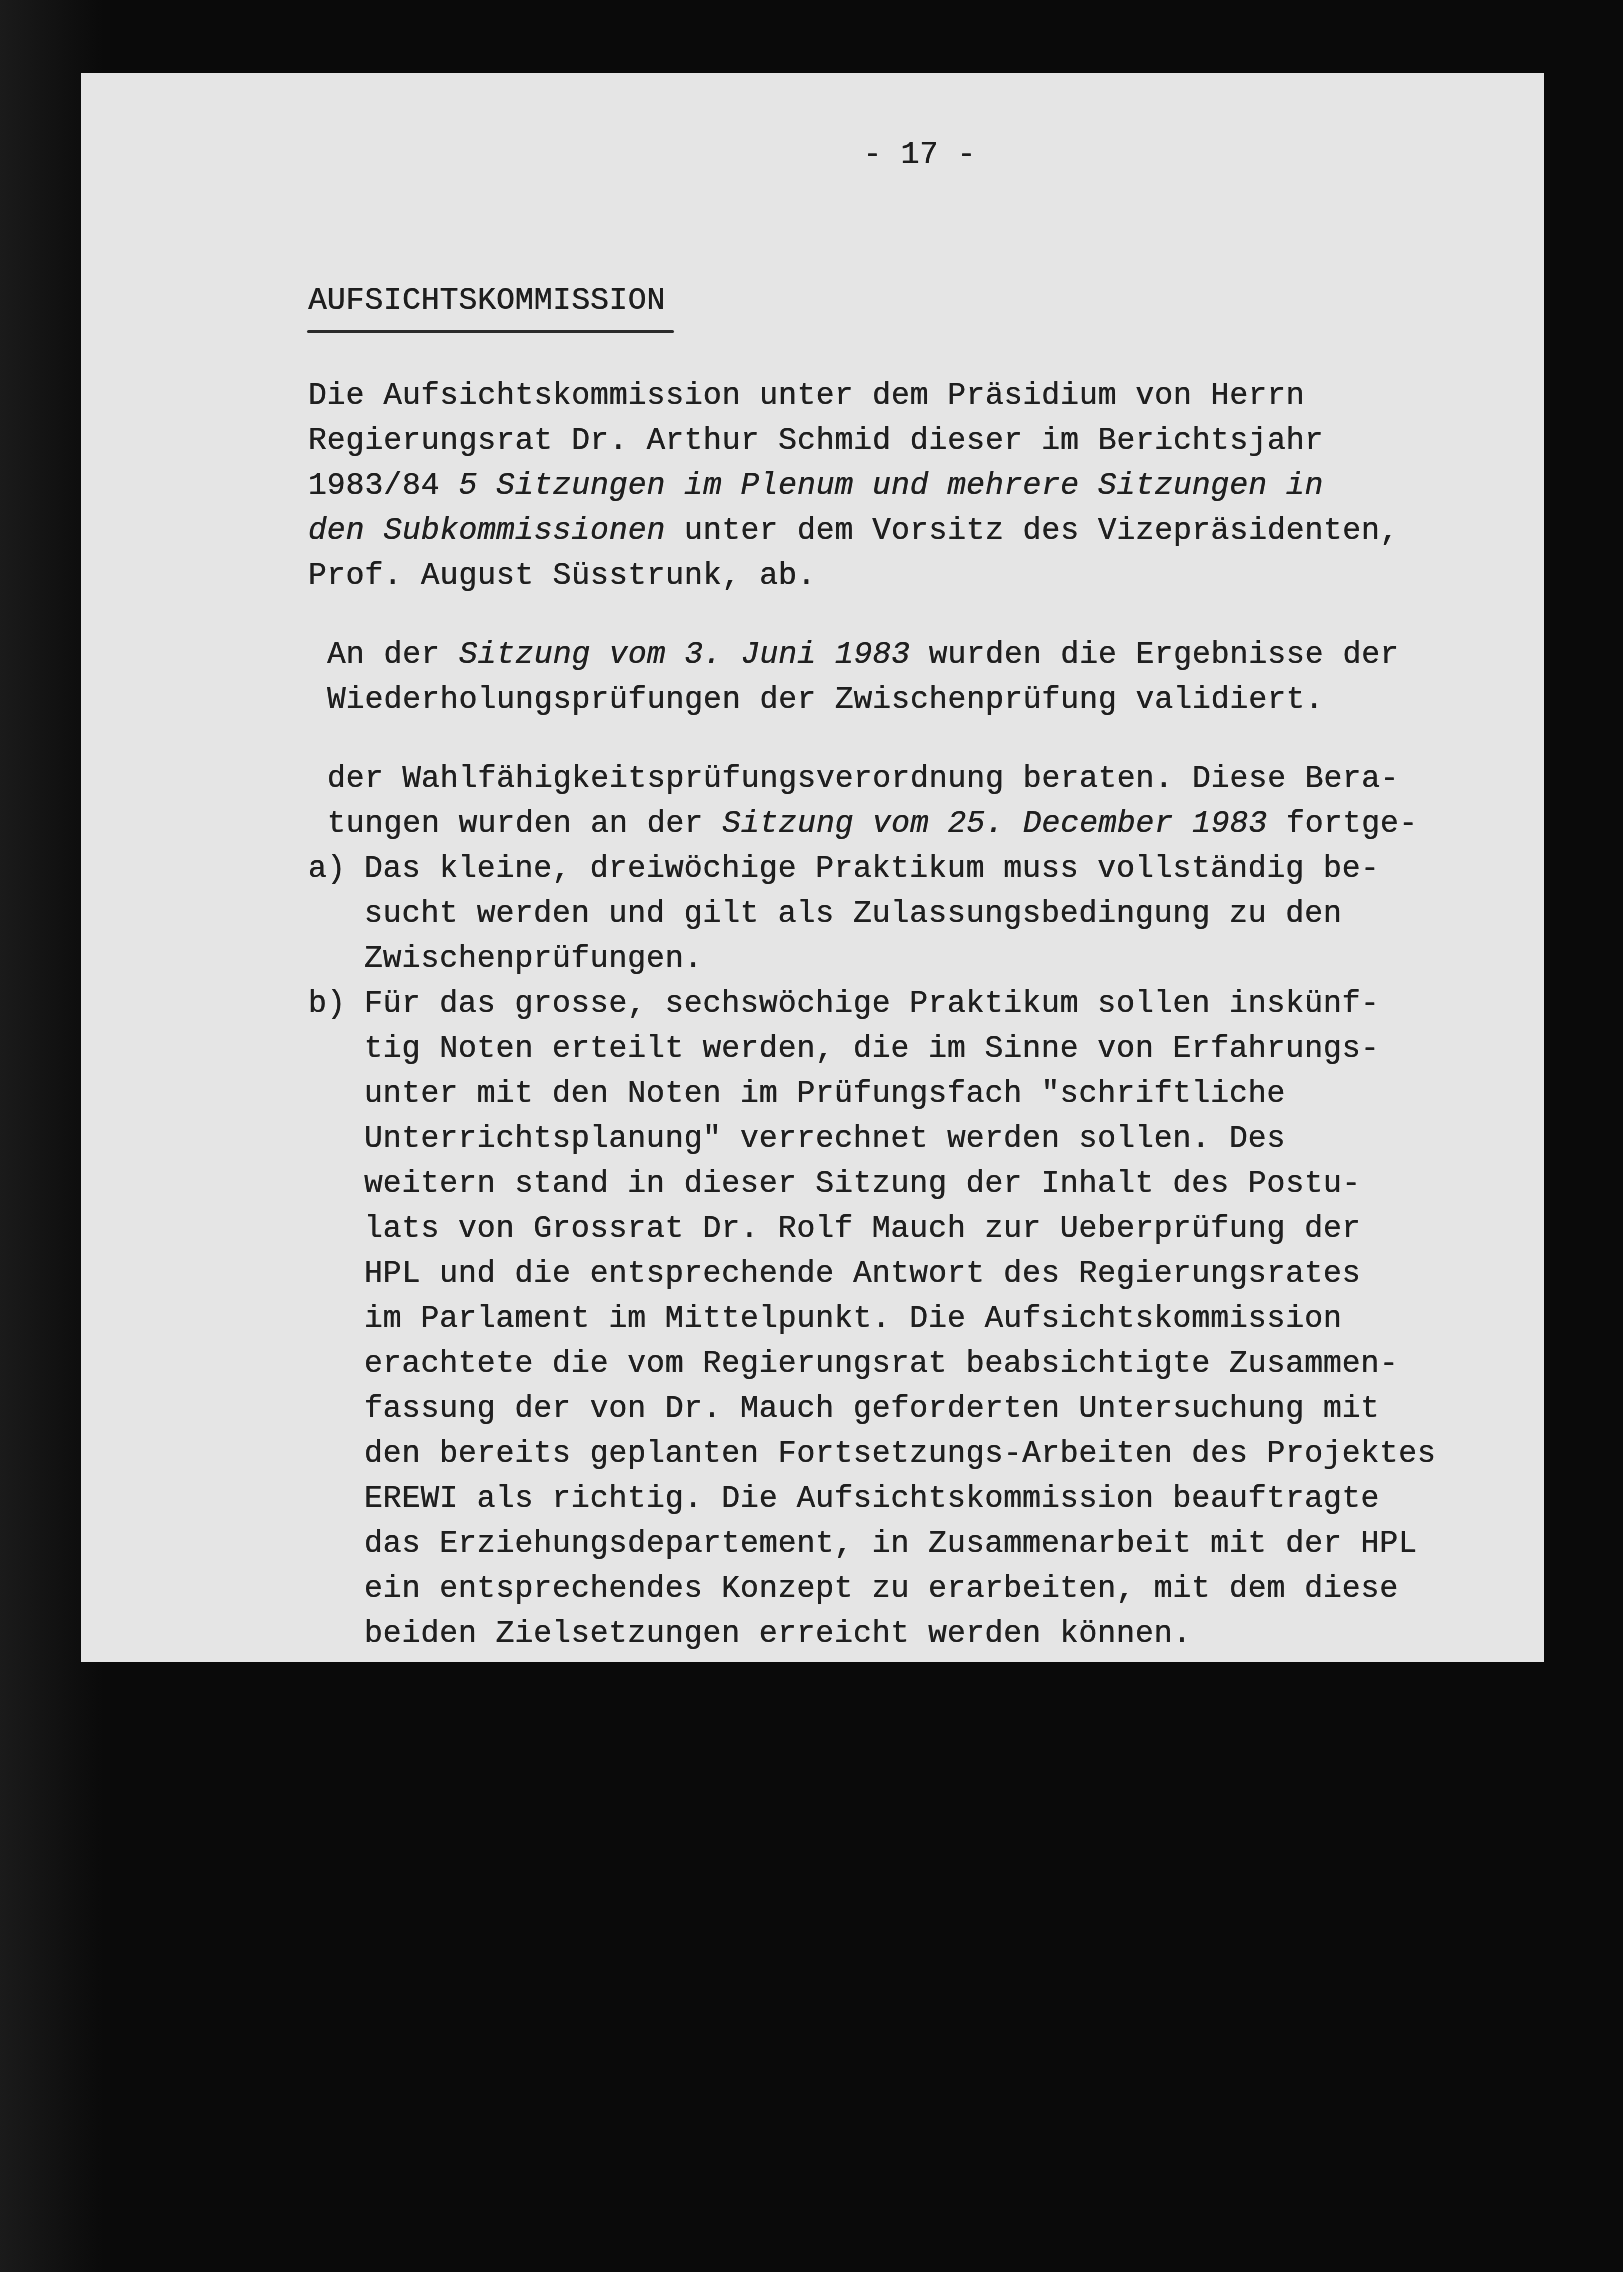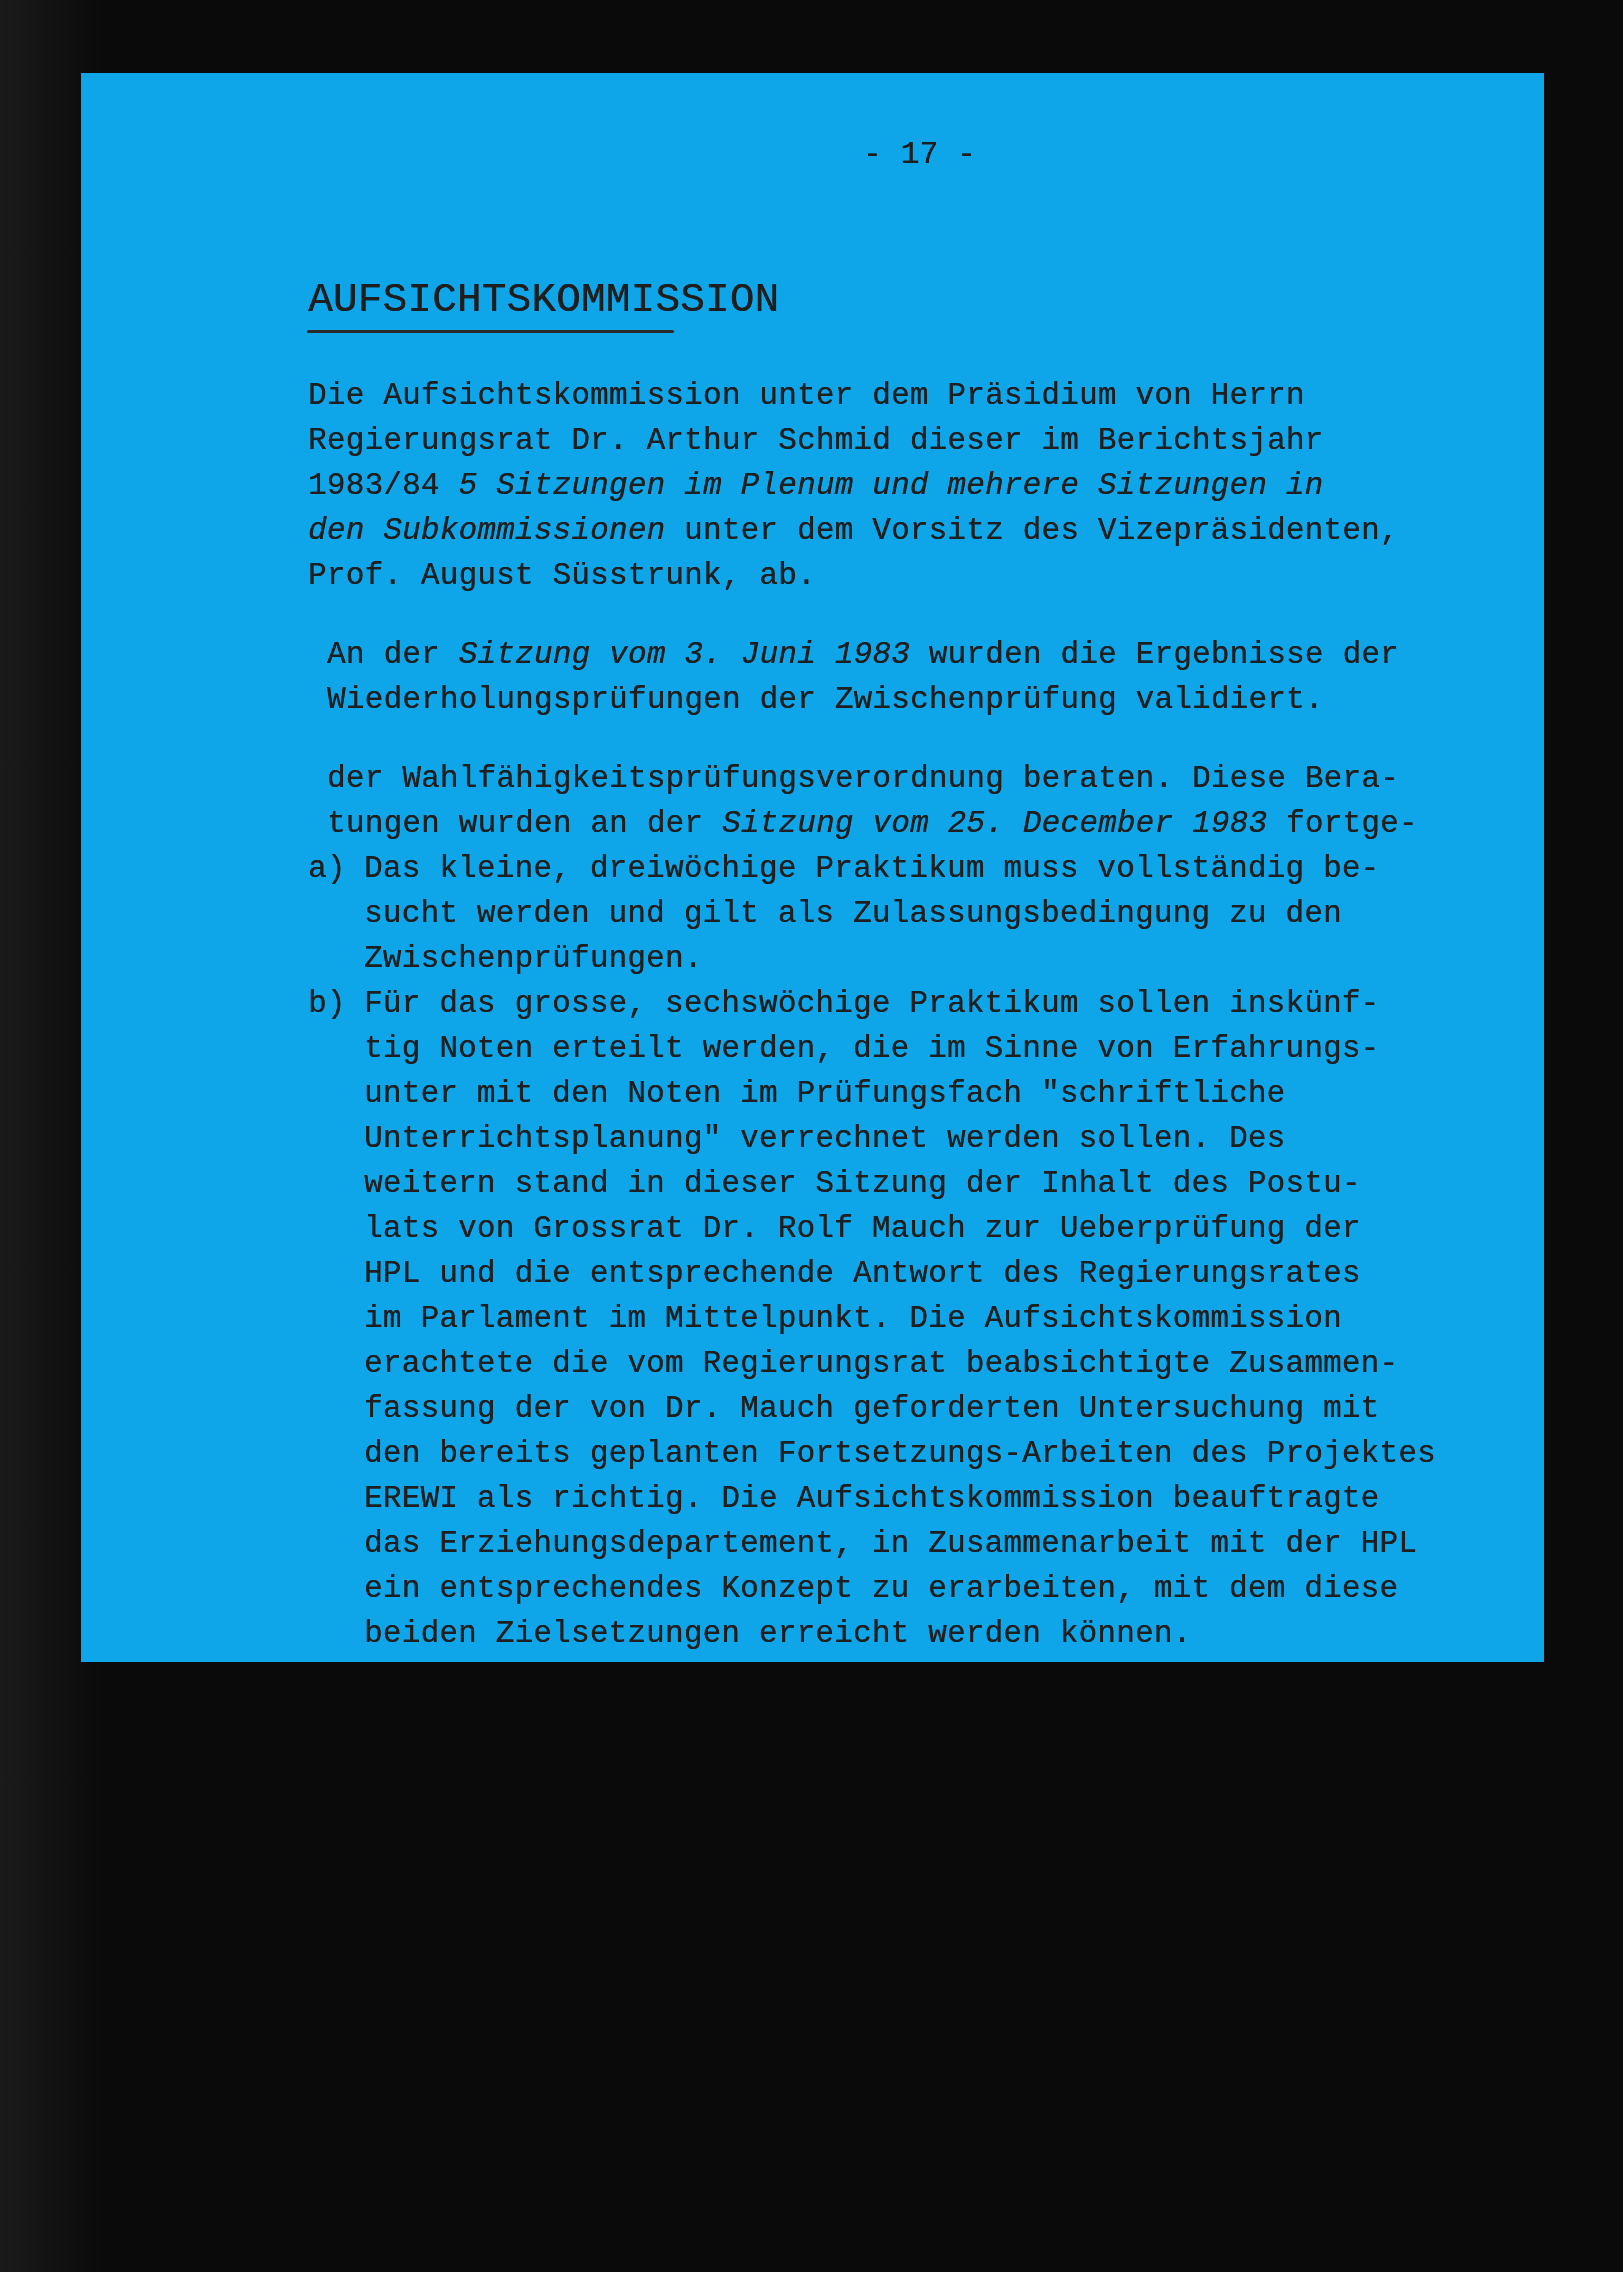--- a/index.html
+++ b/index.html
@@ -18,39 +18,39 @@
     width: 260px; height: 2273px;
     background: linear-gradient(90deg, rgba(70,70,70,0.28) 0%, rgba(20,20,20,0.0) 40%);
     pointer-events: none;
   }
   .page {
     position: absolute;
     left: 81px;
     top: 73px;
     width: 1463px;
     height: 1589px;
-    background: #0ea5e9;
+    background: #e5e5e5;
   }
   .page-number {
     position: absolute;
     left: 782px;
     top: 59px;           
     font-size: 31px;
     line-height: 45px;
     letter-spacing: 0.2px;
     color: #1e1e1e;
     text-shadow: 0.3px 0 0 currentColor;
     white-space: pre;
   }
   .heading {
     position: absolute;
     left: 227px;         
     top: 205px;          
     margin: 0;
-    font-size: 41px;
+    font-size: 31px;
     font-weight: normal;
     line-height: 45px;
     letter-spacing: 0.2px;
     color: #1e1e1e;
     text-shadow: 0.4px 0 0 currentColor;
     white-space: pre;
   }
   .heading-underline {
     position: absolute;
     left: 226px;         

